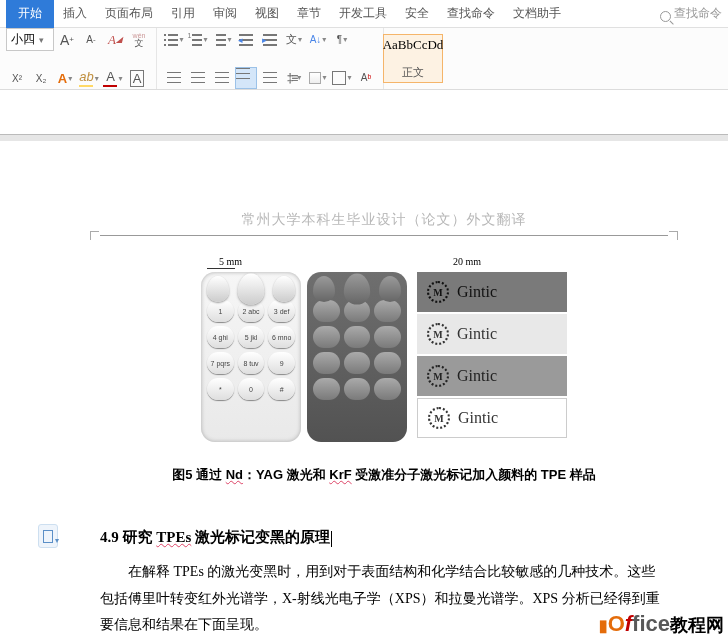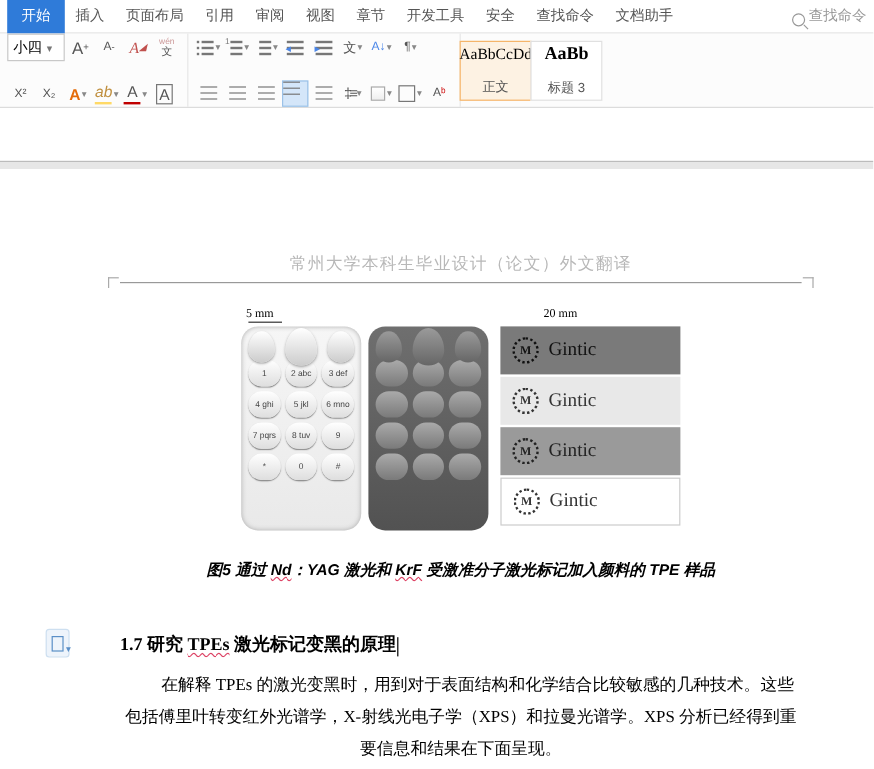--- a/index.html
+++ b/index.html
@@ -71,37 +71,37 @@
 .keypad.dark { background: linear-gradient(#6f6f6f, #525252); }
 .keypad .toprow { position: absolute; top: 4px; left: 0; right: 0; display: flex; justify-content: space-around; }
 .tear { width: 22px; height: 26px; border-radius: 50% 50% 50% 50% / 60% 60% 40% 40%; }
 .keypad.light .tear { background: linear-gradient(#fff, #ccc); box-shadow: 0 1px 2px #999; }
 .keypad.dark .tear { background: linear-gradient(#9a9a9a, #666); }
 .keys { display: grid; grid-template-columns: repeat(3, 1fr); gap: 4px; }
 .key { height: 22px; border-radius: 11px; display: flex; align-items: center; justify-content: center; font-size: 7px; color: #444; }
 .keypad.light .key { background: linear-gradient(#fff, #dedede); box-shadow: 0 1px 1px #888; }
 .keypad.dark .key { background: linear-gradient(#aaa, #7a7a7a); color: #222; }
 .scale-label { position: absolute; top: -16px; font-size: 10px; font-family: "Times New Roman", serif; }
-.scale-label.left { left: 4px; text-align: center; }
+.scale-label.left { left: 18px; text-align: center; }
 .scale-bar { position: absolute; top: -4px; width: 28px; height: 1px; background: #333; }
 .scale-bar.left { left: 6px; }
 
 .logos-col { width: 150px; display: flex; flex-direction: column; gap: 2px; margin-left: 4px; }
 .logo-box { height: 40px; display: flex; align-items: center; padding: 0 10px; gap: 8px; font-family: "Times New Roman", serif; font-size: 16px; }
 .logo-box.g1 { background: #7a7a7a; color: #111; }
 .logo-box.g2 { background: #e8e8e8; color: #333; }
 .logo-box.g3 { background: #9a9a9a; color: #222; }
 .logo-box.g4 { background: #fff; border: 1px solid #ccc; color: #333; }
 .logo-mark { width: 22px; height: 22px; border: 2px dotted currentColor; border-radius: 50%; display: flex; align-items: center; justify-content: center; font-size: 10px; font-weight: 700; }
 
-.caption { text-align: center; font-family: SimHei, "Microsoft YaHei", sans-serif; font-size: 13px; font-weight: 700; margin-top: 24px; font-style: italic; }
+.caption { text-align: center; font-family: SimHei, "Microsoft YaHei", sans-serif; font-size: 13px; font-weight: 700; margin-top: 24px; }
 .underline-red { text-decoration: underline wavy #d46; text-decoration-thickness: 1px; }
 .section-heading { font-family: SimSun, serif; font-size: 15px; font-weight: 700; margin-top: 44px; position: relative; }
 .cursor-line { display: inline-block; width: 1px; height: 16px; background: #000; vertical-align: middle; margin-left: 1px; }
-.body-text { font-family: SimSun, serif; font-size: 14px; line-height: 1.9; margin-top: 12px; text-indent: 2em; text-align: center; }
+.body-text { font-family: SimSun, serif; font-size: 14px; line-height: 1.9; margin-top: 12px; text-indent: 2em; }
 
 .left-marker { position: absolute; left: 38px; top: 434px; width: 20px; height: 24px; background: #eef4fb; border: 1px solid #cddff0; border-radius: 3px; display: flex; align-items: center; justify-content: center; }
 .left-marker .doc-ic { width: 10px; height: 13px; border: 1px solid #5b8fc7; position: relative; }
 .left-marker .doc-ic::after { content: '▾'; position: absolute; right: -7px; bottom: -3px; font-size: 8px; color: #5b8fc7; }
 
 
 .watermark { position: absolute; right: 4px; bottom: 4px; text-align: right; font-family: Arial, sans-serif; pointer-events: none; }
 .wm-top { font-size: 22px; font-weight: 700; }
 .wm-top .o1 { color: #e46c0a; }
 .wm-top .f1 { color: #c00000; font-style: italic; }
@@ -253,24 +253,20 @@
       </div>
     </div>
   </div>
 
   <div class="group" style="padding:0;border-right:none">
     <div class="style-gallery">
       <div class="style-item selected">
         <div class="preview">AaBbCcDd</div>
         <div class="label">正文</div>
       </div>
-      <div class="style-item">
-        <div class="preview bold">AaBb</div>
-        <div class="label">标题 3</div>
-      </div>
     </div>
   </div>
 </div>
 
 <div class="doc-area">
   <div class="page-break"></div>
   <div class="page-gap"></div>
   <div class="page">
     <div class="header-text">常州大学本科生毕业设计（论文）外文翻译</div>
     <div class="header-line"></div>
@@ -345,25 +341,28 @@
             </div>
         </div>
       </div>
     </div>
 
     <div class="caption">
       <span>图5 通过 </span><span class="underline-red">Nd</span><span>：YAG 激光和 </span><span class="underline-red">KrF</span><span> 受激准分子激光标记加入颜料的 TPE 样品</span>
     </div>
 
     <div class="section-heading">
-      <span>1.7  研究 </span><span class="underline-red">TPEs</span><span> 激光标记变黑的原理</span><span class="cursor-line"></span>
+      <span>4.9  研究 </span><span class="underline-red">TPEs</span><span> 激光标记变黑的原理</span><span class="cursor-line"></span>
     </div>
 
     <div class="body-text">在解释 TPEs 的激光变黑时，用到对于表面结构和化学结合比较敏感的几种技术。这些包括傅里叶转变红外光谱学，X-射线光电子学（XPS）和拉曼光谱学。XPS 分析已经得到重要信息和结果在下面呈现。</div>
   </div>
 
   <div class="left-marker">
     <div class="doc-ic"></div>
   </div>
 </div>
 
 <div class="watermark">
+  <div class="wm-top">
+    <span style="color:#e46c0a;font-size:16px">▮</span><span class="o1">O</span><span class="f1">f</span><span class="rest">fice</span><span class="cn">教程网</span>
+  </div>
 </div>
 
 </body></html>

